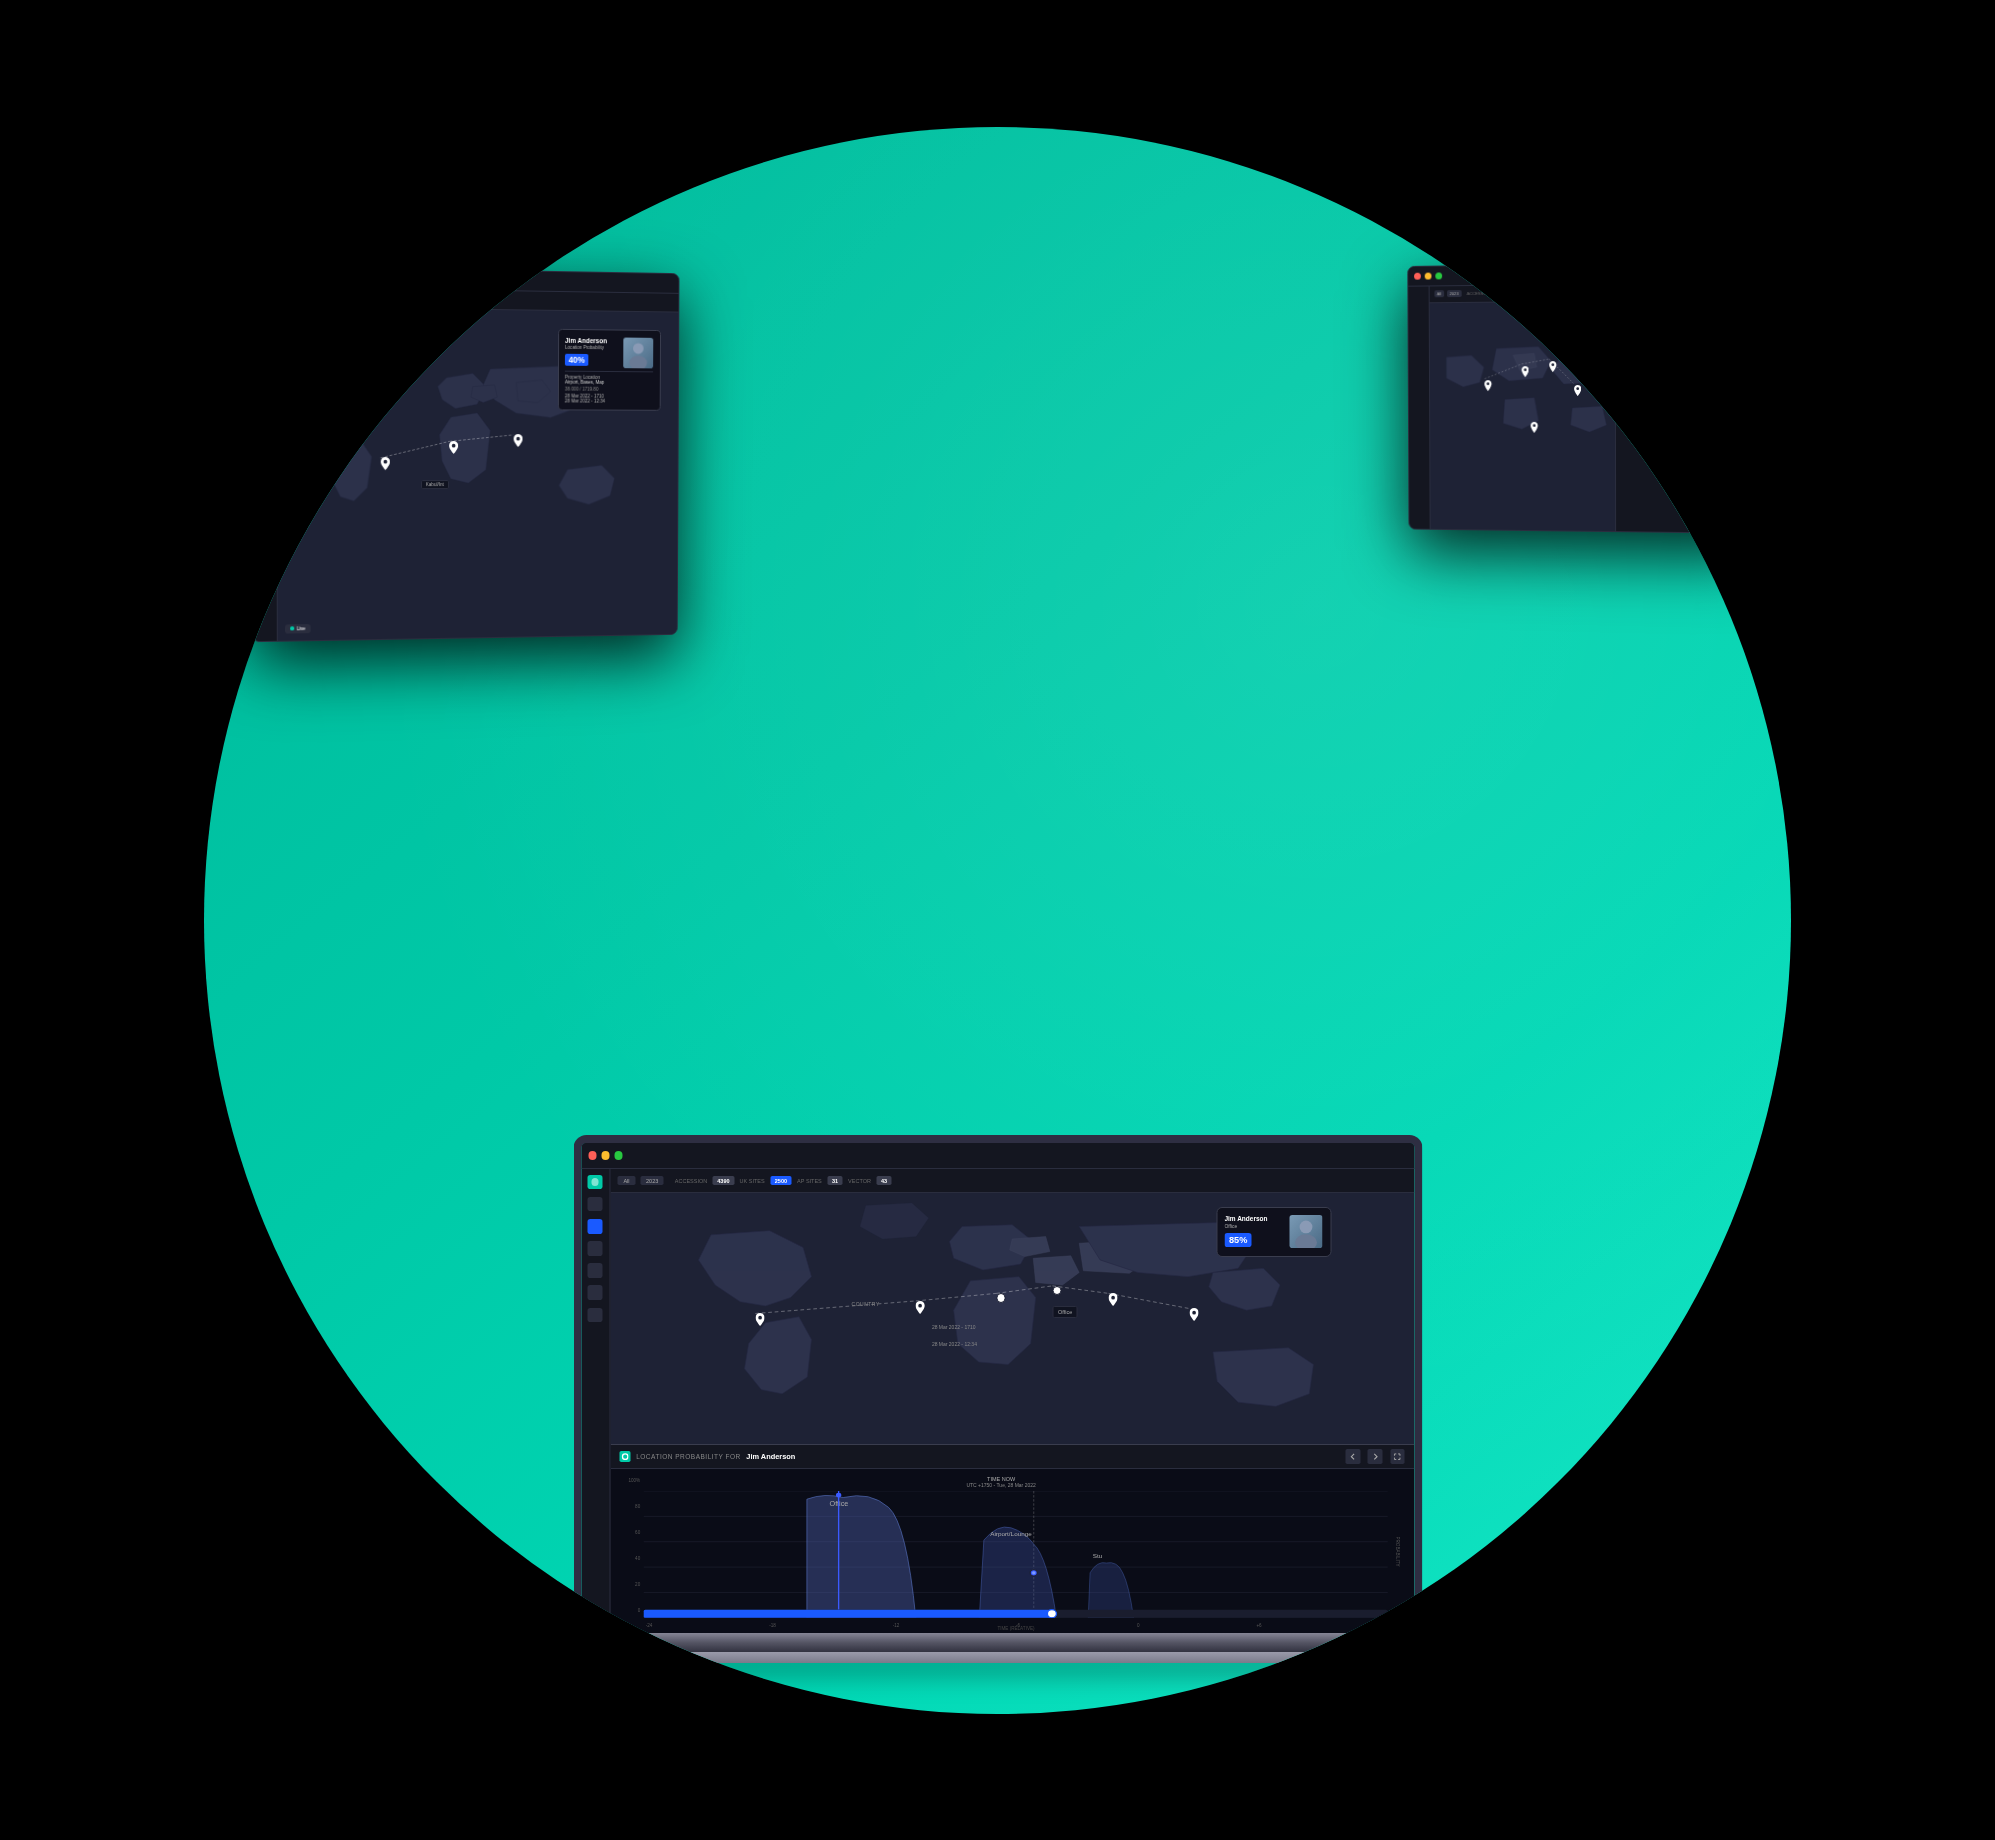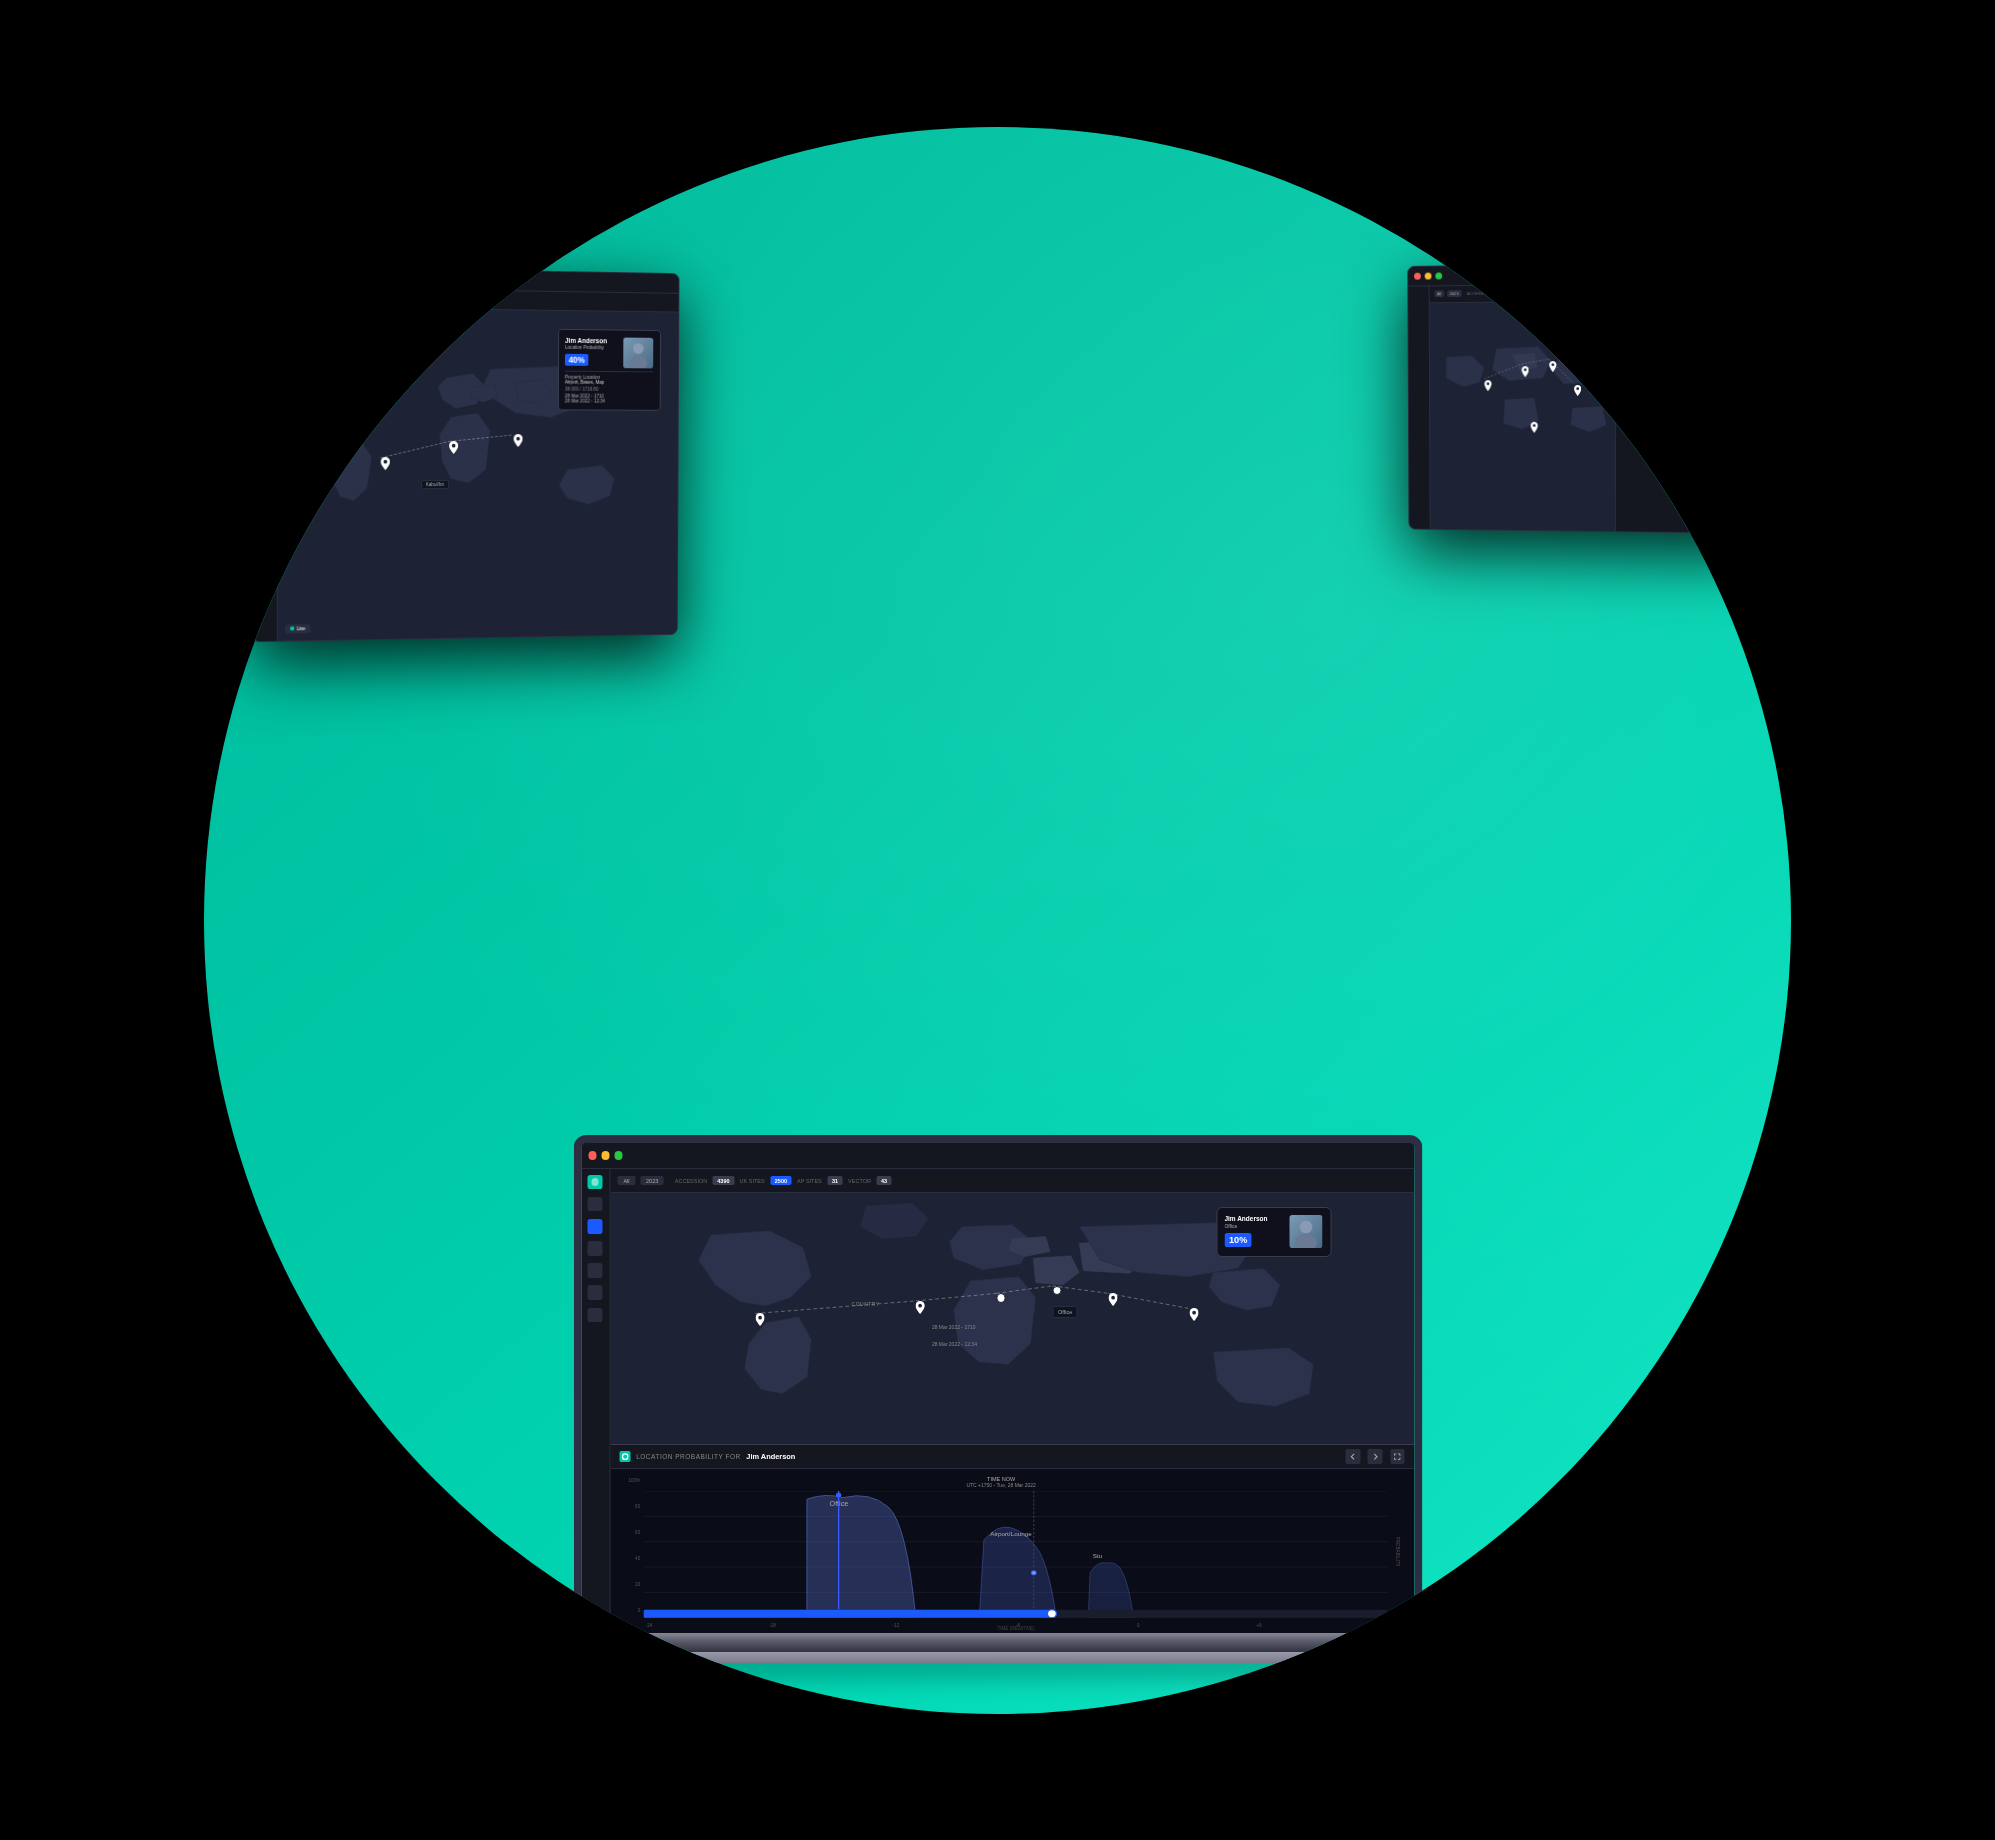--- a/index.html
+++ b/index.html
@@ -369,21 +369,21 @@
                   <div style="position:absolute;top:14px;right:83px;background:rgba(14,16,28,0.97);border-radius:5.5px;padding:7.4px;width:115px;border:0.9px solid #3a3d4e;z-index:10;">
                     <div style="overflow:hidden;">
                       <div style="width:33px;height:33px;background:linear-gradient(135deg,#7a9ab5,#4a6a85);border-radius:2.8px;float:right;margin-left:5.5px;overflow:hidden;">
                         <svg viewBox="0 0 36 36" width="33" height="33">
                           <circle cx="18" cy="13" r="7" fill="#8a9ab5"></circle>
                           <ellipse cx="18" cy="30" rx="12" ry="9" fill="#6a7a95"></ellipse>
                         </svg>
                       </div>
                       <div style="font-size:6.5px;color:#fff;font-weight:bold;">Jim Anderson</div>
                       <div style="font-size:5px;color:#aaa;margin-top:0.9px;">Office</div>
-                      <div style="background:#1a5aff;border-radius:2.8px;padding:1.8px 4.6px;font-size:9.2px;color:#fff;font-weight:bold;display:inline-block;margin-top:3.7px;">10%</div>
+                      <div style="background:#1a5aff;border-radius:2.8px;padding:1.8px 4.6px;font-size:9.2px;color:#fff;font-weight:bold;display:inline-block;margin-top:3.7px;">85%</div>
                     </div>
                   </div>
 
                   <div style="position:absolute;left:18%;top:48%;">
                     <svg viewBox="0 0 10 14" width="9.2" height="13">
                         <path d="M5 0 C2.2 0 0 2.2 0 5 C0 8.5 5 14 5 14 S10 8.5 10 5 C10 2.2 7.8 0 5 0Z" fill="white"></path>
                         <circle cx="5" cy="5" r="2" fill="#1e2235"></circle>
                       </svg>
                   </div>
                   <div style="position:absolute;left:38%;top:43%;">

